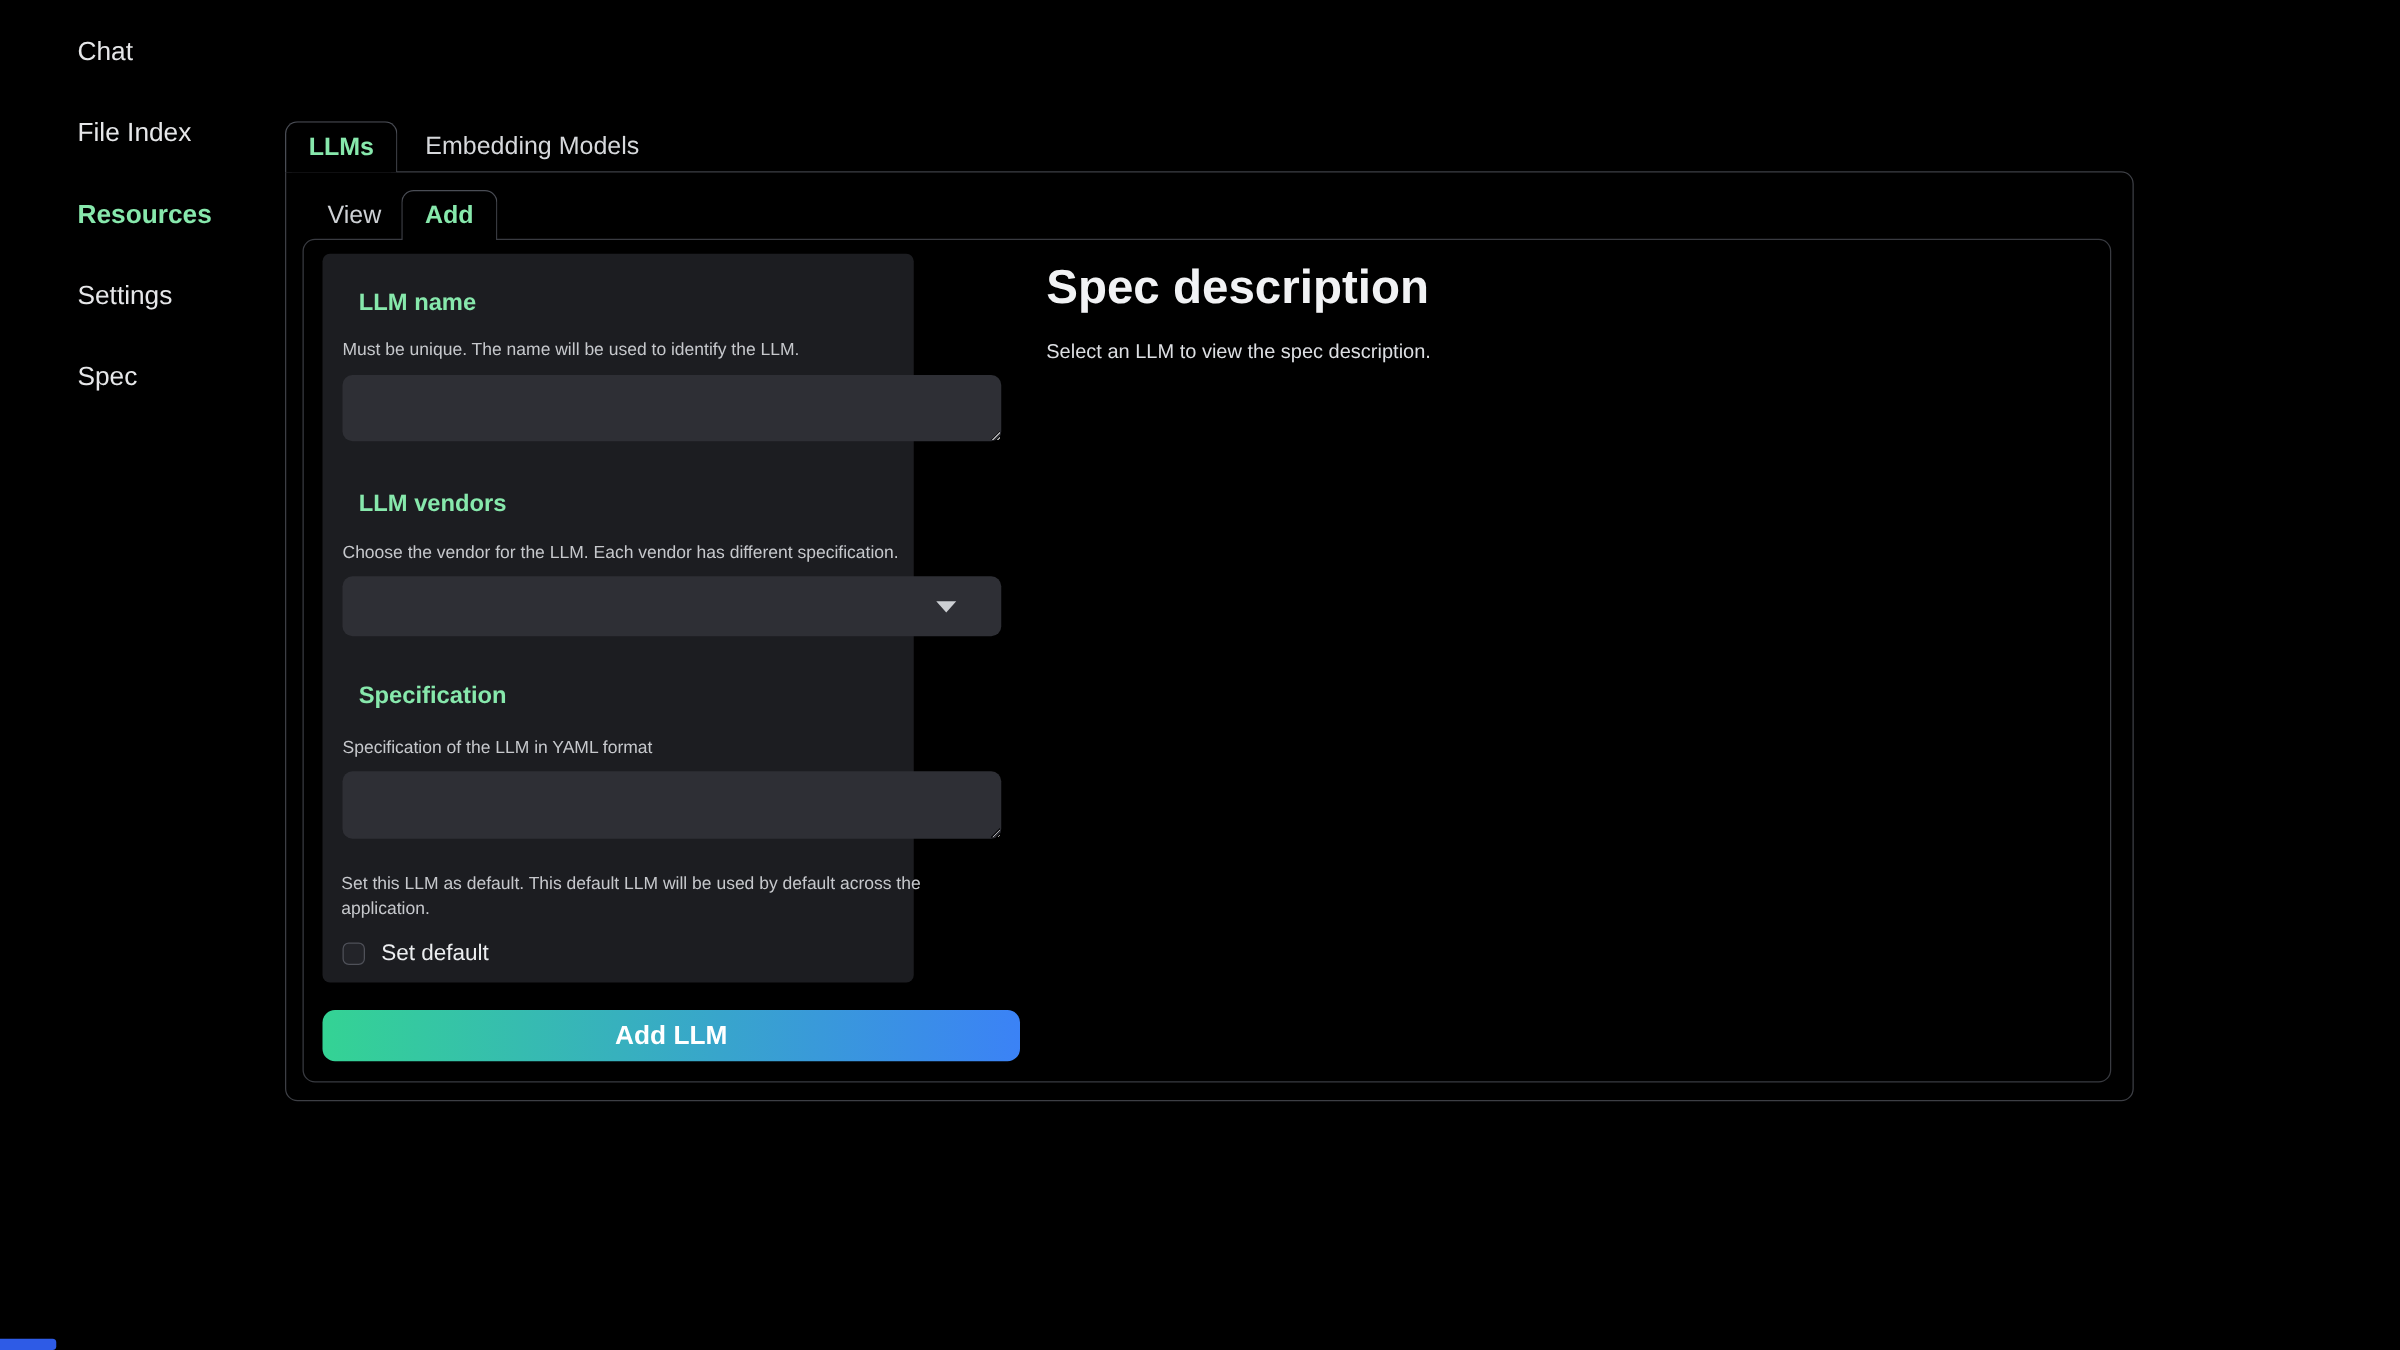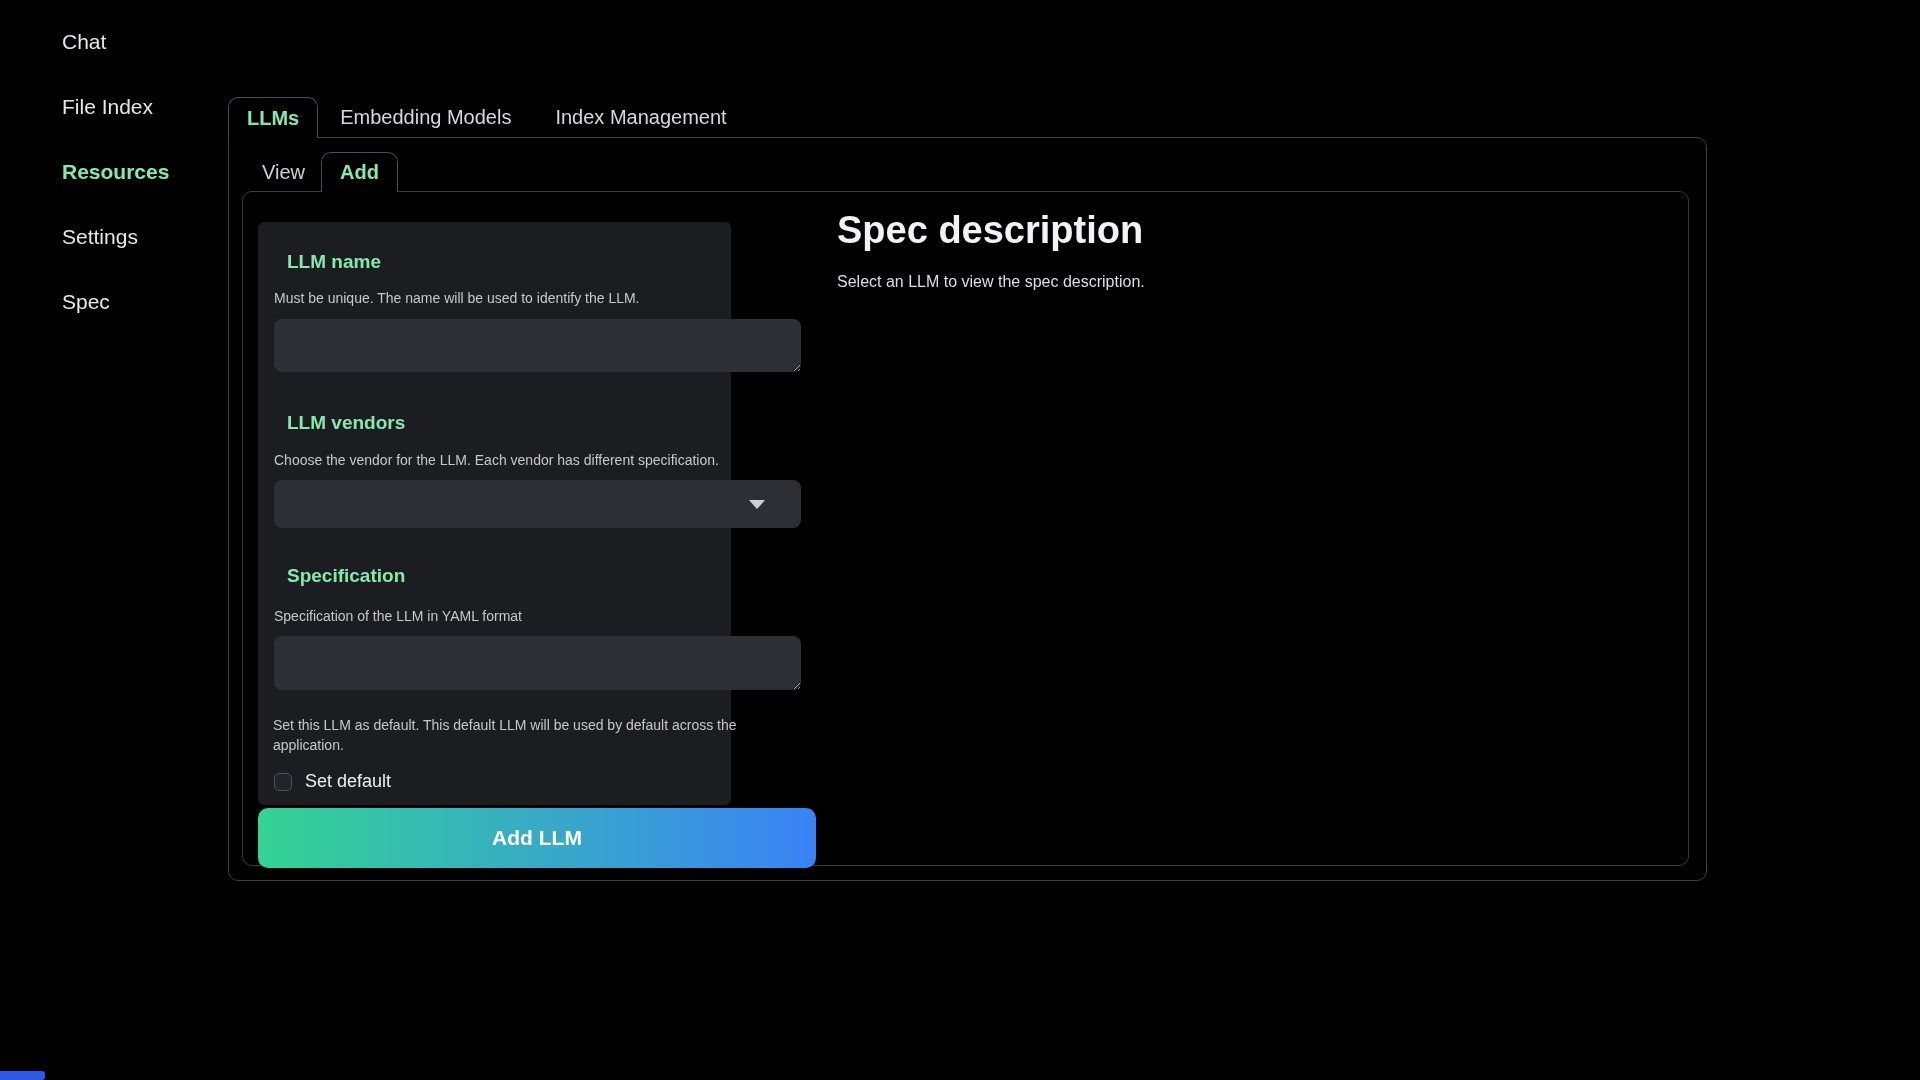--- a/index.html
+++ b/index.html
@@ -40,21 +40,21 @@
     font-size:20px; font-weight:700; color:#87e8ac; cursor:pointer;
   }
   .inner-panel {
     position:absolute; left:242px; top:191px; width:1447px; height:675px;
     border:1px solid #393b41; border-radius:10px; z-index:1;
   }
 
   
   .form-card {
     position:absolute; left:258px; top:203px; width:473px; height:583px;
-    background:#1c1d21; border-radius:6px; z-index:2;margin-top:19px;
+    background:#1c1d21; border-radius:6px; z-index:2;
   }
   .f-label { position:absolute; left:29px; font-size:19px; font-weight:700; color:#87e8ac; white-space:nowrap; }
   .f-desc  { position:absolute; left:16px; font-size:14px; color:#c6c8cc; line-height:20px; }
   .f-textarea {
     position:absolute; left:16px; width:527px; height:53px;
     background:#2e2f35; border:none; border-radius:8px; resize:vertical;
     color:#e8e9eb; font-family:"Liberation Sans","DejaVu Sans",sans-serif; font-size:15px; padding:10px 12px; outline:none;
   }
   .f-dropdown {
     position:absolute; left:16px; top:258px; width:527px; height:48px;
@@ -67,21 +67,21 @@
   }
   .check-row { position:absolute; left:16px; top:549px; display:flex; align-items:center; gap:13px; }
   .checkbox {
     width:18px; height:18px; border:1.5px solid #4f5159; border-radius:5px;
     background:#232429; cursor:pointer; flex:0 0 auto;
   }
   .check-label { font-size:18px; color:#eceef0; cursor:pointer; }
 
   
   .submit-btn {
-    position:absolute; left:258px; top:808px; width:558px; height:60px;
+    position:absolute; left:258px; top:808px; width:558px; height:41px;
     border:none; border-radius:10px; cursor:pointer; z-index:2;
     background:linear-gradient(90deg,#34d394 0%,#3b82f6 100%);
     color:#fff; font-size:21px; font-weight:700;
     font-family:"Liberation Sans","DejaVu Sans",sans-serif;
     display:flex; align-items:center; justify-content:center;
   }
 
   
   .spec-title { position:absolute; left:837px; top:209px; font-size:38px; font-weight:700; color:#f1f2f4; z-index:2; }
   .spec-text  { position:absolute; left:837px; top:273px; font-size:16px; color:#dddfe3; z-index:2; }
@@ -96,21 +96,20 @@
   <div class="nav-item">Chat</div>
   <div class="nav-item">File Index</div>
   <div class="nav-item active">Resources</div>
   <div class="nav-item">Settings</div>
   <div class="nav-item">Spec</div>
 </div>
 
 <div class="tabbar">
   <div class="tab-box">LLMs</div>
   <div class="tab-item">Embedding Models</div>
-  <div class="tab-item">Index Management</div>
 </div>
 
 <div class="outer-panel"></div>
 
 <div class="subtabbar">
   <div class="subtab-item">View</div>
   <div class="subtab-box">Add</div>
 </div>
 
 <div class="inner-panel"></div>

